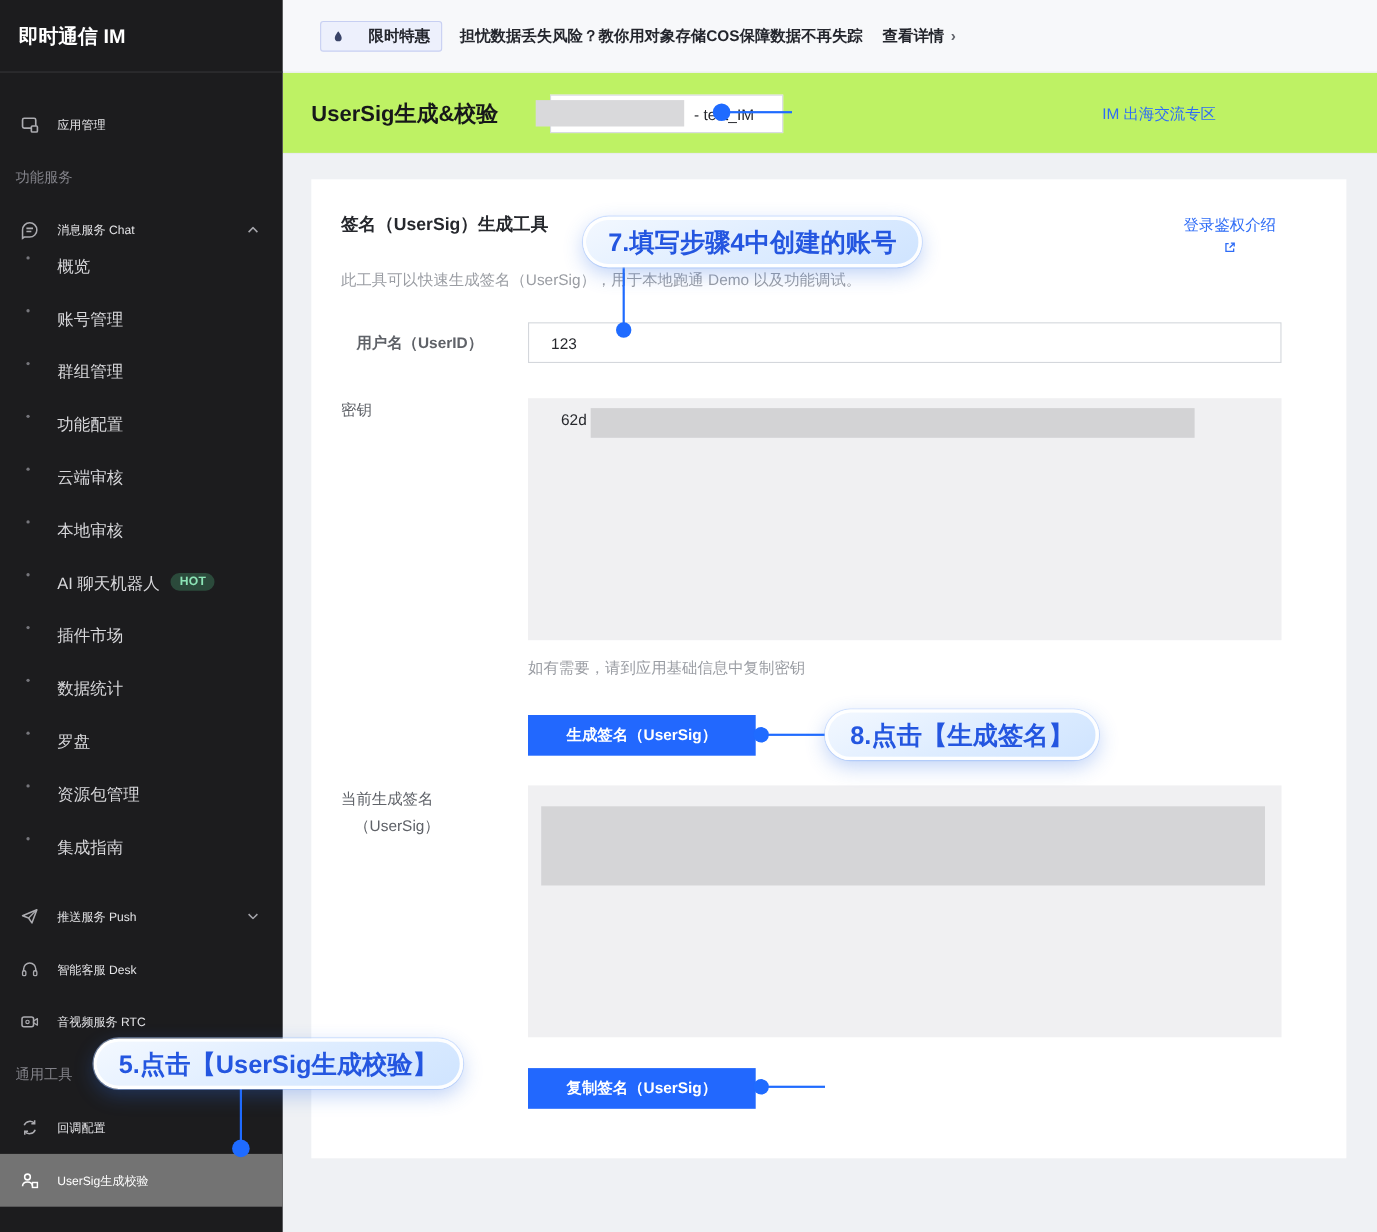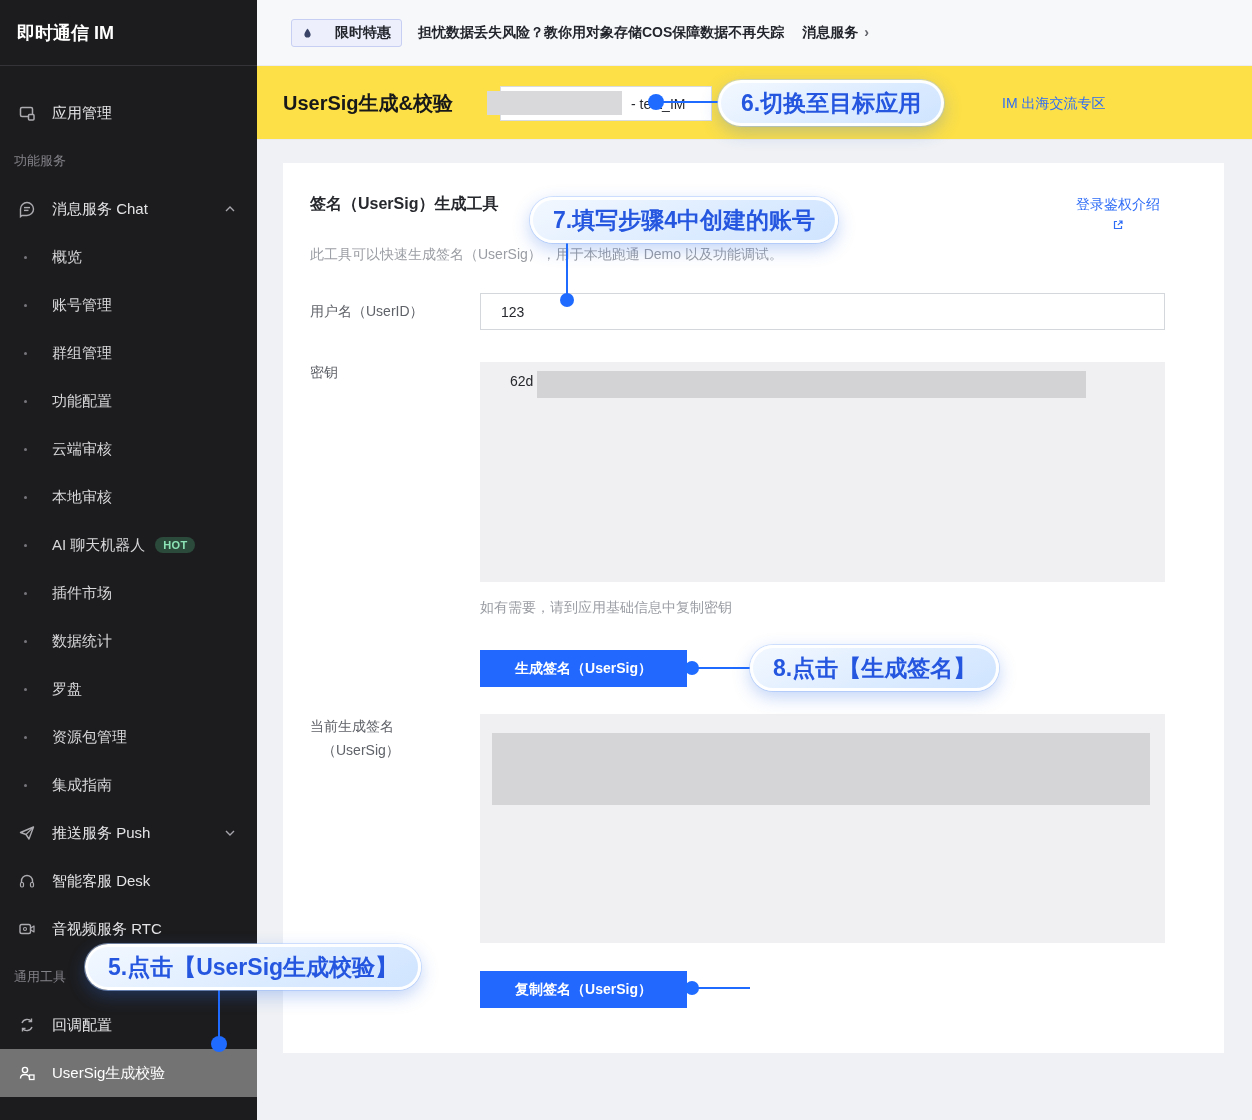--- a/index.html
+++ b/index.html
@@ -4,44 +4,44 @@
 <style>
   * { margin:0; padding:0; box-sizing:border-box; }
   body { font-family:"Liberation Sans","DejaVu Sans",sans-serif; background:#e9ebee; }
   .screen { position:relative; width:1252px; height:1120px; overflow:hidden; background:#eff1f4; }
 
   
   .sidebar { position:absolute; left:0; top:0; width:257px; height:1120px; background:#1c1c1e; z-index:5; }
   .sb-header { height:66px; display:flex; align-items:center; padding-left:17px;
                color:#ffffff; font-size:18px; font-weight:700; border-bottom:1px solid #343438; }
   .sb-list { position:absolute; top:89px; left:0; right:0; }
-  .s-row { height:48px; display:flex; align-items:center; color:#e3e3e6; font-size:15px; cursor:pointer; }
+  .s-row { height:48px; display:flex; align-items:center; color:#e3e3e6; font-size:11px; cursor:pointer; }
   .s-row .ic { width:18px; height:18px; margin-left:18px; margin-right:16px; color:#ababb0; flex:0 0 auto; }
   .s-section { height:48px; display:flex; align-items:center; padding-left:14px;
                color:#828289; font-size:13px; cursor:default; }
-  .s-sub { height:48px; display:flex; align-items:center; padding-left:52px; position:relative;
+  .s-sub { height:48px; display:flex; align-items:flex-start; padding-left:52px; position:relative;
            color:#d7d7da; font-size:15px; cursor:pointer; }
   .s-sub .dot { position:absolute; left:24px; width:3px; height:3px; border-radius:50%; background:#76767c; }
   .chev { margin-left:auto; margin-right:22px; color:#a5a5ab; }
   .hot { margin-left:10px; background:#2b4a3b; color:#8ce4b6; font-size:11px; font-weight:700;
          padding:2px 8px; border-radius:9px; letter-spacing:.3px; }
   .s-selected { background:#737373; color:#ffffff; }
   .s-selected .ic { color:#ffffff; }
 
   
   .banner { position:absolute; left:257px; top:0; width:995px; height:66px; background:#f7f8fa;
             border-bottom:1px solid #ebedf0; display:flex; align-items:center; padding-left:34px; z-index:4; }
   .promo-badge { display:inline-flex; align-items:center; gap:22px; background:#edf0fc; border:1px solid #c7cff2;
                  border-radius:3px; padding:4px 10px; font-size:14px; font-weight:700; color:#23252c; }
   .promo-text { margin-left:16px; font-size:14px; font-weight:700; color:#23252c; }
   .promo-link { margin-left:18px; font-size:14px; font-weight:700; color:#23252c; cursor:pointer; }
   .promo-chev { margin-left:6px; color:#60636a; font-weight:700; }
 
   
-  .page-header { position:absolute; left:257px; top:66px; width:995px; height:74px; background:#fde047;
+  .page-header { position:absolute; left:257px; top:66px; width:995px; height:74px; background:#bef264;
                  border-bottom:1px solid #e9ebee; z-index:3; }
   .page-title { position:absolute; left:26px; top:24px; font-size:20px; font-weight:700; color:#17181a; }
   .app-select { position:absolute; left:243px; top:20px; width:212px; height:35px; background:#fff;
                 border:1px solid #d8dbe0; display:flex; align-items:center; cursor:pointer; }
   .app-select .val { margin-left:130px; font-size:14px; color:#26282d; white-space:nowrap; }
   .hdr-redact { position:absolute; left:230px; top:25px; width:135px; height:24px; background:#d9d9db; }
   .community-link { position:absolute; left:745px; top:29px; font-size:14px; color:#2e6cf6; cursor:pointer; white-space:nowrap; }
 
   
   .content-bg { position:absolute; left:257px; top:140px; width:995px; height:980px; background:#eff1f4; }
@@ -210,21 +210,21 @@
   </div>
 
   <div class="banner">
     <span class="promo-badge">
       <svg width="11" height="12" viewBox="0 0 12 12">
           <path d="M6 1C6 1 2.6 5.2 2.6 7.6a3.4 3.4 0 0 0 6.8 0C9.4 5.2 6 1 6 1Z" fill="#3a4468"></path>
         </svg>
       <span>限时特惠</span>
     </span>
     <span class="promo-text">担忧数据丢失风险？教你用对象存储COS保障数据不再失踪</span>
-    <span class="promo-link"><span>消息服务</span><span class="promo-chev">›</span></span>
+    <span class="promo-link"><span>查看详情</span><span class="promo-chev">›</span></span>
   </div>
 
   <div class="page-header">
     <div class="page-title">UserSig生成&amp;校验</div>
     <div class="app-select">
       <span class="val">- test_IM</span>
     </div>
     <div class="hdr-redact"></div>
     <a class="community-link">IM 出海交流专区</a>
   </div>
@@ -235,21 +235,21 @@
   <div class="card-title">签名（UserSig）生成工具</div>
   <div class="auth-link">
     <span>登录鉴权介绍</span>
     <svg width="12" height="12" viewBox="0 0 12 12">
         <path d="M5 2.5H2.5v7h7V7" fill="none" stroke="#2e6cf6" stroke-width="1.2"></path>
         <path d="M7 2h3v3M9.7 2.3 5.8 6.2" fill="none" stroke="#2e6cf6" stroke-width="1.2"></path>
       </svg>
   </div>
   <div class="card-desc">此工具可以快速生成签名（UserSig），用于本地跑通 Demo 以及功能调试。</div>
 
-  <div class="f-label" style="left:310px; top:303px;">用户名（UserID）</div>
+  <div class="f-label" style="left:324px; top:303px;font-weight:bold;">用户名（UserID）</div>
   <input class="userid-input" value="123" style="">
 
   <div class="f-label" style="left:310px; top:364px;">密钥</div>
   <div class="key-box">
     <span class="key-prefix">62d</span>
     <div class="key-redact"></div>
   </div>
   <div class="key-hint">如有需要，请到应用基础信息中复制密钥</div>
 
   <button class="btn-primary" style="left:480px; top:650px;">生成签名（UserSig）</button>
@@ -257,21 +257,20 @@
   <div class="f-label" style="left:310px; top:718px;">当前生成签名</div>
   <div class="f-label" style="left:322px; top:742px;">（UserSig）</div>
   <div class="out-box">
     <div class="out-redact"></div>
   </div>
 
   <button class="btn-primary" style="left:480px; top:971px;">复制签名（UserSig）</button>
 
   <div class="conn-dot" style="left:648px; top:94px; width:16px; height:16px;"></div>
   <div class="conn-line" style="left:656px; top:101px; width:64px; height:2px;"></div>
-  <div class="bubble" style="left:718px; top:80px;">6.切换至目标应用</div>
 
   <div class="bubble" style="left:530px; top:197px;">7.填写步骤4中创建的账号</div>
   <div class="conn-line" style="left:566px; top:243px; width:2px; height:54px;"></div>
   <div class="conn-dot" style="left:560px; top:293px; width:14px; height:14px;"></div>
 
   <div class="conn-dot" style="left:685px; top:661px; width:14px; height:14px;"></div>
   <div class="conn-line" style="left:696px; top:667px; width:54px; height:2px;"></div>
   <div class="bubble" style="left:750px; top:645px;">8.点击【生成签名】</div>
 
   <div class="conn-dot" style="left:685px; top:981px; width:14px; height:14px;"></div>

